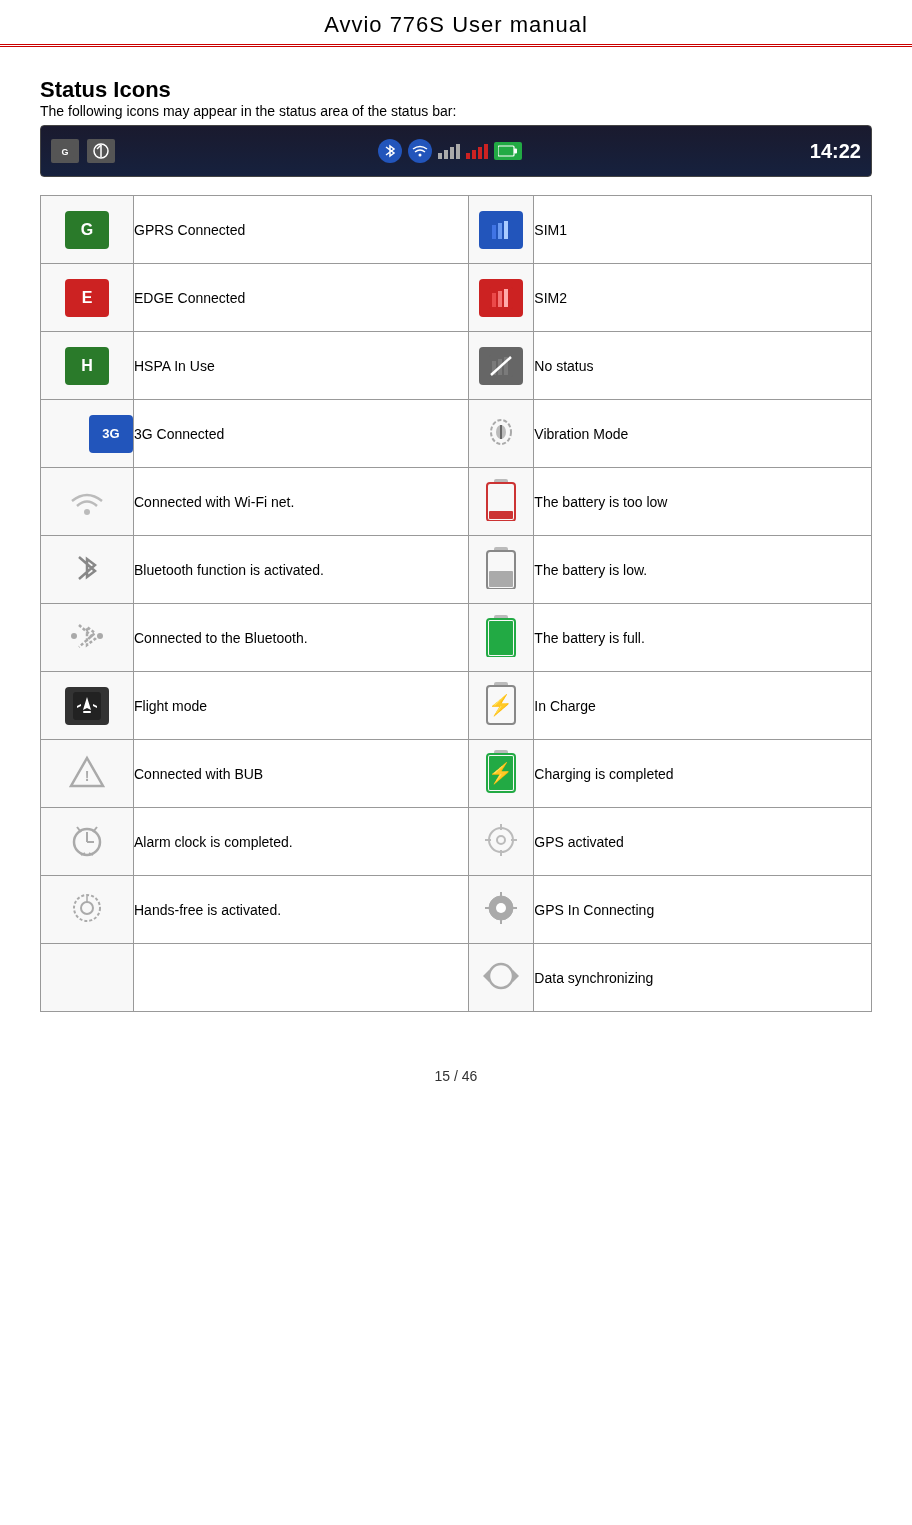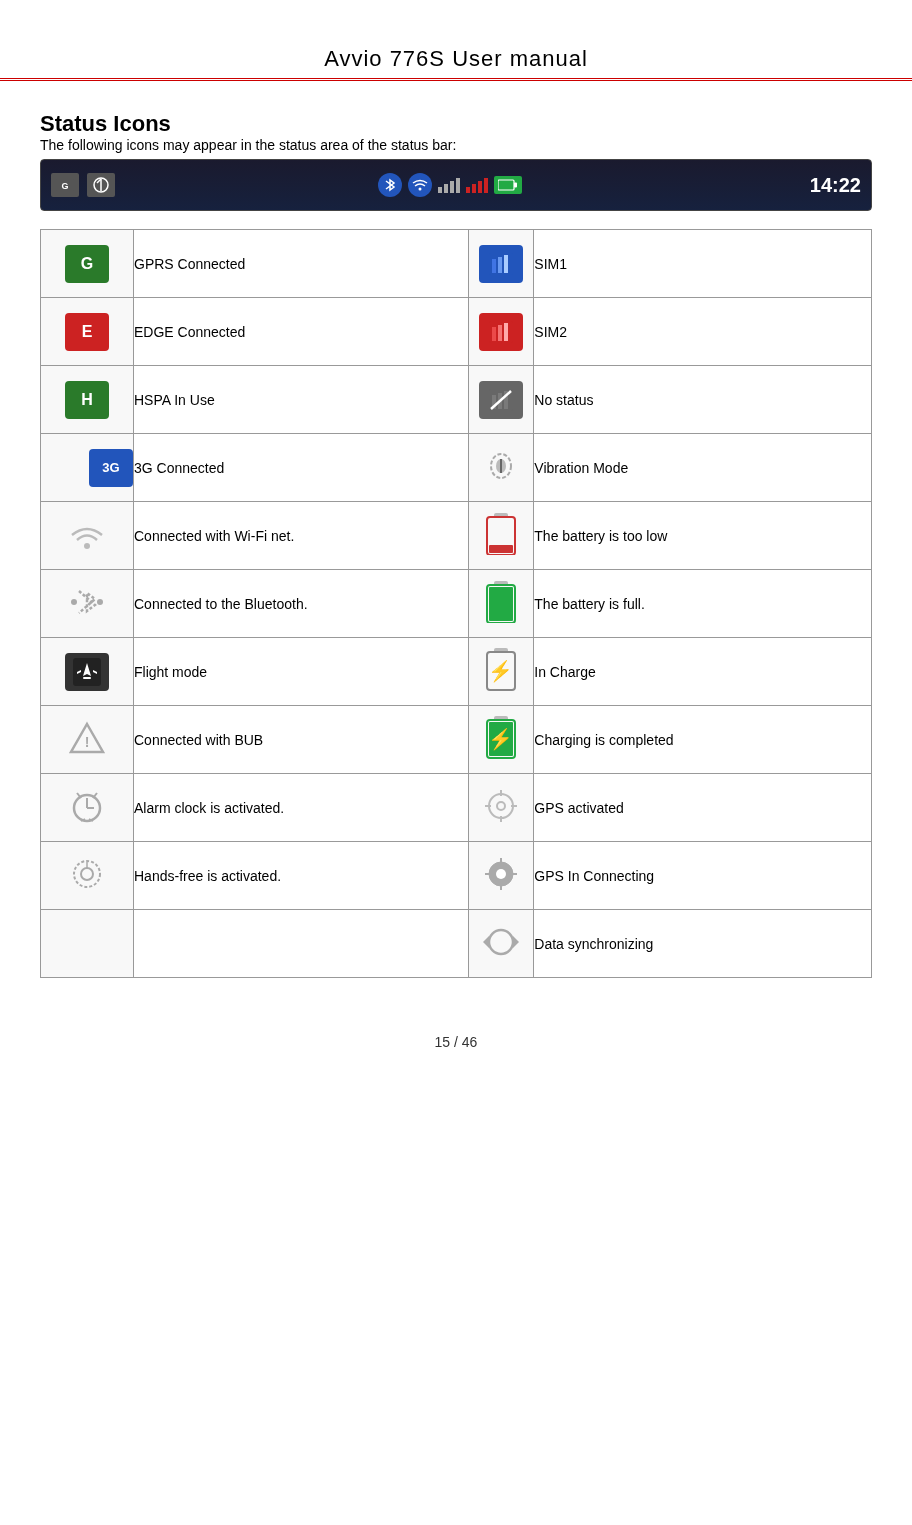--- a/index.html
+++ b/index.html
@@ -14,21 +14,20 @@
     .page-header {
       text-align: center;
       padding: 12px 0 6px 0;
       border-bottom: 3px double #cc0000;
       margin-bottom: 0;
     }
     .page-header h1 {
       font-size: 22px;
       font-weight: normal;
       letter-spacing: 1px;
-      margin-top: 34px;
     }
 
     .content {
       padding: 30px 40px 20px 40px;
     }
 
     .section-title {
       font-size: 22px;
       font-weight: bold;
       margin-bottom: 0;
@@ -281,20 +280,36 @@
         <td class="icon-cell">
           <svg width="32" height="42" viewBox="0 0 32 42">
             <rect x="9" y="0" width="14" height="5" rx="2" fill="#bbb"></rect>
             <rect x="2" y="4" width="28" height="38" rx="3" fill="none" stroke="#cc3333" stroke-width="2"></rect>
             <rect x="4" y="32" width="24" height="8" rx="1" fill="#cc3333"></rect>
           </svg>
         </td>
         <td class="label-cell">The battery is too low</td>
       </tr>
 
+      <tr>
+        <td class="icon-cell">
+          <svg width="32" height="38" viewBox="0 0 32 38">
+            <polyline points="8,8 24,22 16,28 16,10 24,16 8,30" fill="none" stroke="#888" stroke-width="2.5"></polyline>
+          </svg>
+        </td>
+        <td class="label-cell">Bluetooth function is activated.</td>
+        <td class="icon-cell">
+          <svg width="32" height="42" viewBox="0 0 32 42">
+            <rect x="9" y="0" width="14" height="5" rx="2" fill="#bbb"></rect>
+            <rect x="2" y="4" width="28" height="38" rx="3" fill="none" stroke="#888" stroke-width="2"></rect>
+            <rect x="4" y="24" width="24" height="16" rx="1" fill="#aaa"></rect>
+          </svg>
+        </td>
+        <td class="label-cell">The battery is low.</td>
+      </tr>
 
       <tr>
         <td class="icon-cell">
           <svg width="36" height="38" viewBox="0 0 36 38">
             <polyline points="10,8 26,22 18,28 18,10 26,16 10,30" fill="none" stroke="#aaa" stroke-width="2.5" stroke-dasharray="3,2"></polyline>
             <circle cx="5" cy="19" r="3" fill="#aaa"></circle>
             <circle cx="31" cy="19" r="3" fill="#aaa"></circle>
           </svg>
         </td>
         <td class="label-cell">Connected to the Bluetooth.</td>
@@ -355,21 +370,21 @@
           <svg width="40" height="36" viewBox="0 0 40 36">
             <circle cx="20" cy="20" r="13" fill="none" stroke="#aaa" stroke-width="2.5"></circle>
             <line x1="20" y1="20" x2="20" y2="10" stroke="#aaa" stroke-width="2"></line>
             <line x1="20" y1="20" x2="27" y2="20" stroke="#aaa" stroke-width="2"></line>
             <line x1="10" y1="5" x2="14" y2="10" stroke="#aaa" stroke-width="2"></line>
             <line x1="30" y1="5" x2="26" y2="10" stroke="#aaa" stroke-width="2"></line>
             <line x1="14" y1="33" x2="18" y2="31" stroke="#aaa" stroke-width="1.5"></line>
             <line x1="26" y1="33" x2="22" y2="31" stroke="#aaa" stroke-width="1.5"></line>
           </svg>
         </td>
-        <td class="label-cell">Alarm clock is activated.</td>
+        <td class="label-cell">Alarm clock is completed.</td>
         <td class="icon-cell">
           <svg width="40" height="36" viewBox="0 0 40 36">
             <circle cx="20" cy="18" r="12" fill="none" stroke="#bbb" stroke-width="2"></circle>
             <circle cx="20" cy="18" r="4" fill="none" stroke="#bbb" stroke-width="2"></circle>
             <line x1="20" y1="2" x2="20" y2="8" stroke="#bbb" stroke-width="2"></line>
             <line x1="20" y1="28" x2="20" y2="34" stroke="#bbb" stroke-width="2"></line>
             <line x1="4" y1="18" x2="10" y2="18" stroke="#bbb" stroke-width="2"></line>
             <line x1="30" y1="18" x2="36" y2="18" stroke="#bbb" stroke-width="2"></line>
           </svg>
         </td>

